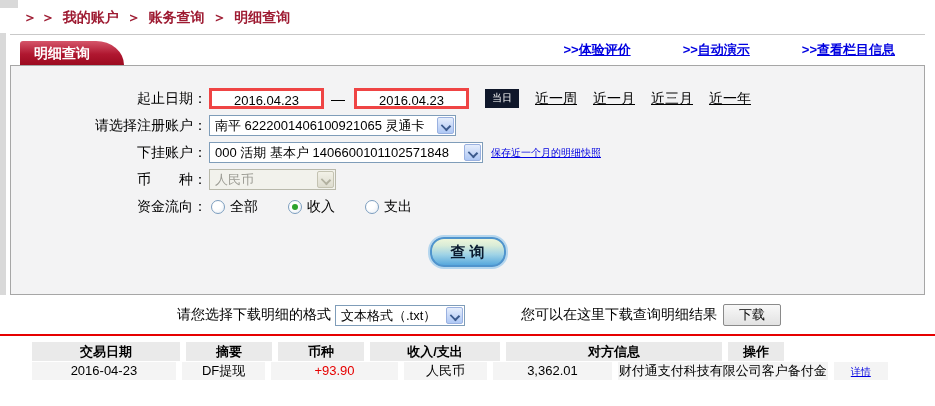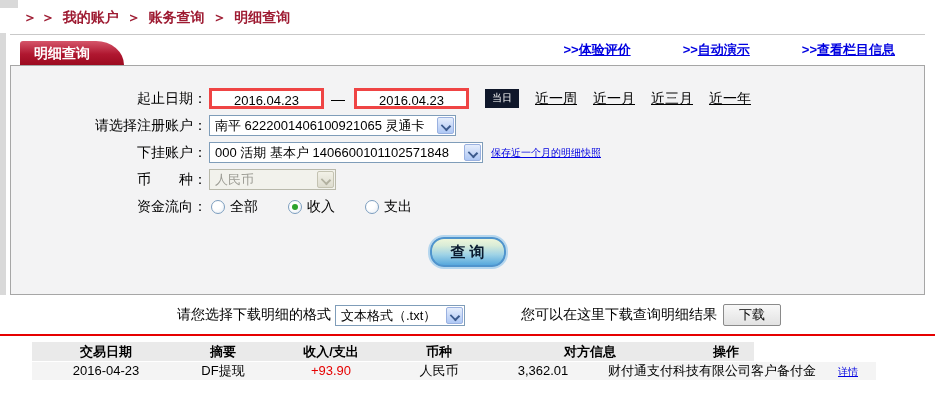--- a/index.html
+++ b/index.html
@@ -82,21 +82,21 @@
   .fmt-select { margin-left: 4px; }
   .dl-hint { margin-left: 56px; }
   .btn-download { margin-left: 6px; width: 58px; height: 22px; border: 1px solid #8a8a8a;
          border-radius: 2px; background: linear-gradient(180deg, #f8f8f8, #e2e2e2);
          font-size: 13px; cursor: pointer;
          font-family: "Liberation Sans", "DejaVu Sans", sans-serif; }
 
   
   .red-line { margin-top: 7px; border-top: 2px solid #e60000; }
   .result-table { margin: 6px 0 0 32px; width: 856px; font-size: 13px; }
-  .t-row { display: flex; gap: 0; }
+  .t-row { display: flex; gap: 6px; }
   .t-head { margin-bottom: 1px; }
   .t-cell { height: 19px; line-height: 19px; text-align: center; background: #eaeaea;
          overflow: hidden; white-space: nowrap; }
   .t-head .t-cell { font-weight: bold; }
   .t-body .t-cell { background: #f4f4f4; height: 18px; line-height: 18px; }
   .c0 { width: 148px; } .c1 { width: 86px; } .c2 { width: 130px; } .c3 { width: 86px; }
   .c4 { width: 122px; } .c5 { width: 216px; } .c6 { width: 56px; }
   .amount-in { color: #e60000; }
 </style>
 </head>
@@ -201,22 +201,22 @@
   <span class="dl-hint">您可以在这里下载查询明细结果</span>
   <button class="btn-download">下载</button>
 </div>
 
 <div class="red-line"></div>
 
 <div class="result-table">
   <div class="t-row t-head">
     <div class="t-cell c0">交易日期</div>
     <div class="t-cell c1">摘要</div>
+    <div class="t-cell c3">币种</div>
     <div class="t-cell c2">收入/支出</div>
-    <div class="t-cell c3">币种</div>
     <div class="t-cell c5">对方信息</div>
     <div class="t-cell c6">操作</div>
   </div>
   <div class="t-row t-body">
     <div class="t-cell c0">2016-04-23</div>
     <div class="t-cell c1">DF提现</div>
     <div class="t-cell c2 amount-in">+93.90</div>
     <div class="t-cell c3">人民币</div>
     <div class="t-cell c4">3,362.01</div>
     <div class="t-cell c5">财付通支付科技有限公司客户备付金</div>

